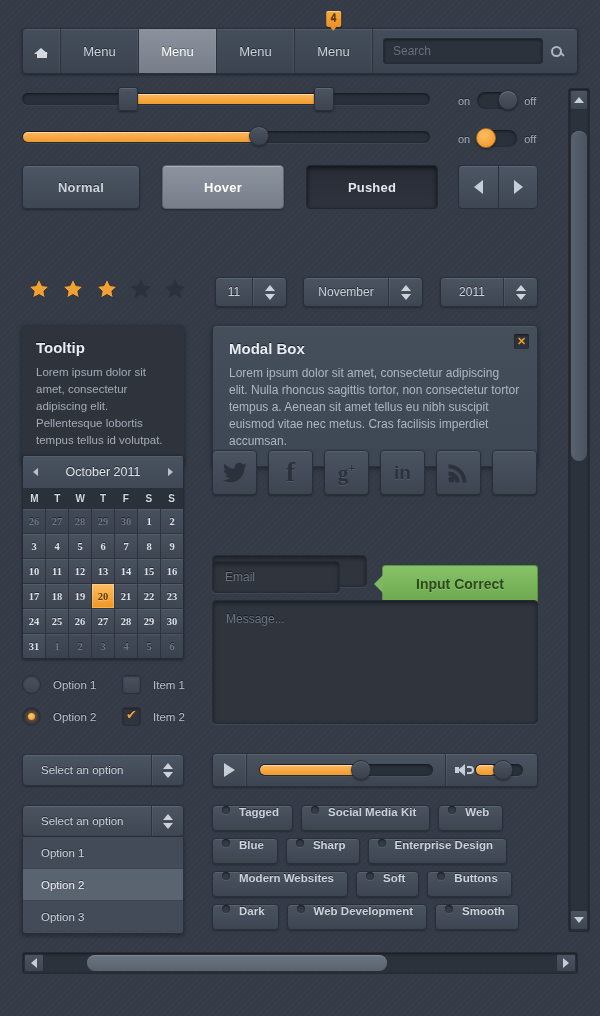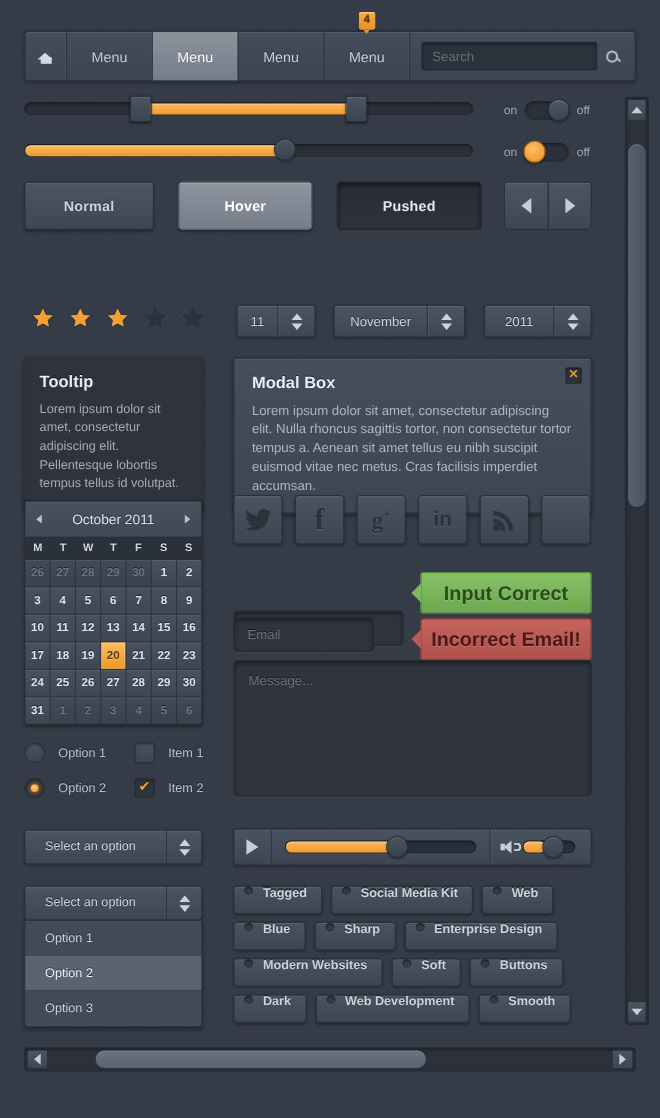--- a/index.html
+++ b/index.html
@@ -222,20 +222,21 @@
   .cal-dows { display:grid; grid-template-columns:repeat(7,1fr); background:#2b313a; }
   .cal-dows div { height:21px; display:flex;align-items:center;justify-content:center;
     font-size:10px; font-weight:bold; color:#d3d9e1; text-shadow:0 -1px 0 rgba(0,0,0,0.5); }
   .cal-grid { display:grid; grid-template-columns:repeat(7,1fr); gap:1px; background:#2e343e; }
   .cal-grid div {
     height:24px; display:flex;align-items:center;justify-content:center;
     font-size:10.5px; font-weight:bold; color:#dde3ea;
     background:linear-gradient(#48515e,#3e4652);
     box-shadow:inset 0 1px 0 rgba(255,255,255,0.07);
     text-shadow:0 -1px 0 rgba(0,0,0,0.5);
+    font-family:Liberation Serif, serif;
   }
   .cal-grid div.mute { color:#6d7682; background:linear-gradient(#414a56,#3a424e); }
   .cal-grid div.sel {
     background:linear-gradient(#fcbd63,#f0971f); color:#5a3a09;
     text-shadow:0 1px 0 rgba(255,255,255,0.3);
     box-shadow:inset 0 0 0 1px rgba(255,255,255,0.25);
   }
 
   
   .opt-row { position:absolute; display:flex; align-items:center; font-size:11.5px; color:#b9c1cb; }
@@ -279,22 +280,22 @@
     display:flex;align-items:center;justify-content:center; color:#2b313a; }
   .sbtn .glyph { font-size:24px; font-weight:bold; line-height:1;
     color:#2c323b; text-shadow:0 1px 0 rgba(255,255,255,0.10); }
 
   
   .inp { position:absolute; height:32px; background:#2f343d; border:1px solid #262b34;
     border-radius:4px; box-shadow:inset 0 2px 4px rgba(0,0,0,0.45),0 1px 0 rgba(255,255,255,0.06);
     display:flex; align-items:center; padding:0 12px; font-size:12px; color:#6b7380;
     text-shadow:0 -1px 0 rgba(0,0,0,0.5); }
   .flag { position:absolute; height:38px; border-radius:3px; display:flex;
-    align-items:center; justify-content:center; font-size:18px; font-weight:bold;
-    text-shadow:0 1px 0 rgba(255,255,255,0.18); }
+    align-items:center; justify-content:center; font-size:14px; font-weight:bold;
+    text-shadow:0 1px 0 rgba(255,255,255,0.18);margin-top:45px; }
   .flag.good { background:linear-gradient(#86c268,#6da84f); color:#2c4a1c; border:1px solid #5b9340; }
   .flag.bad  { background:linear-gradient(#c4645e,#b0514c); color:#4d1715; border:1px solid #99413c; }
   .flag:before{ content:""; position:absolute; left:-9px; top:50%; margin-top:-9px;
     width:0;height:0;border-top:9px solid transparent;border-bottom:9px solid transparent; }
   .flag.good:before{ border-right:9px solid #7cb85f; }
   .flag.bad:before { border-right:9px solid #bc5a55; }
   .txtarea { position:absolute; left:212px; top:600px; width:326px; height:124px;
     background:#2f343d; border:1px solid #262b34; border-radius:4px;
     box-shadow:inset 0 2px 4px rgba(0,0,0,0.45),0 1px 0 rgba(255,255,255,0.06);
     padding:11px 13px; font-size:12px; color:#6b7380; text-shadow:0 -1px 0 rgba(0,0,0,0.5); }

